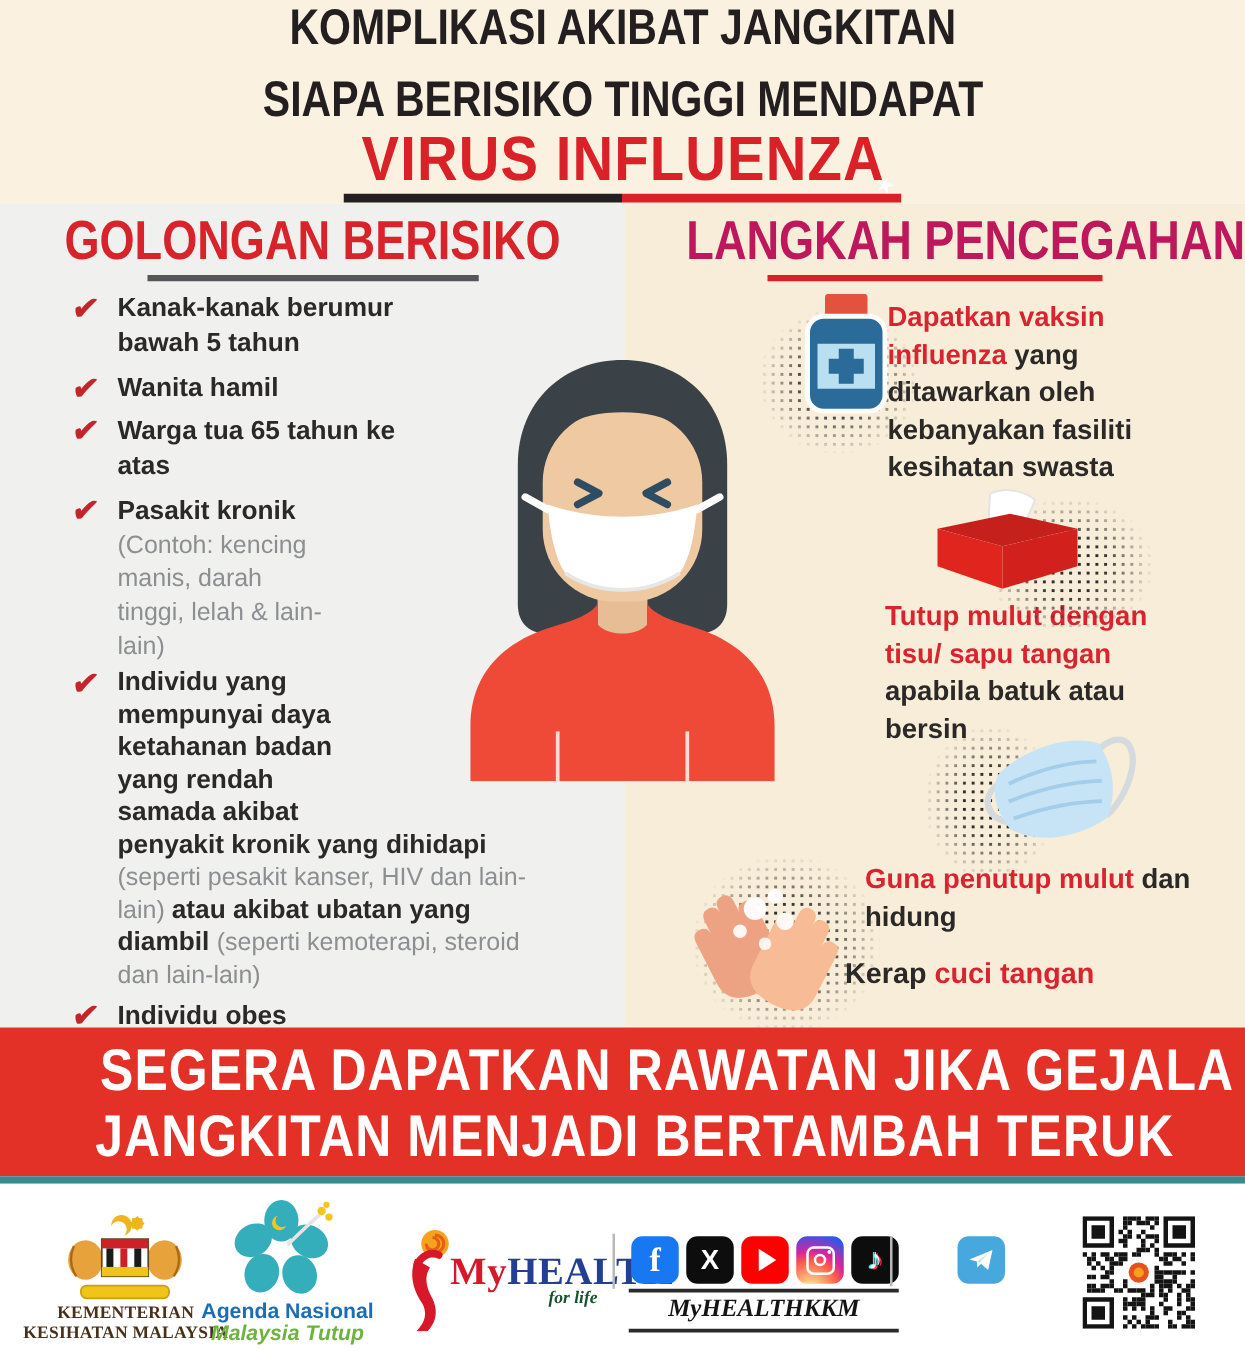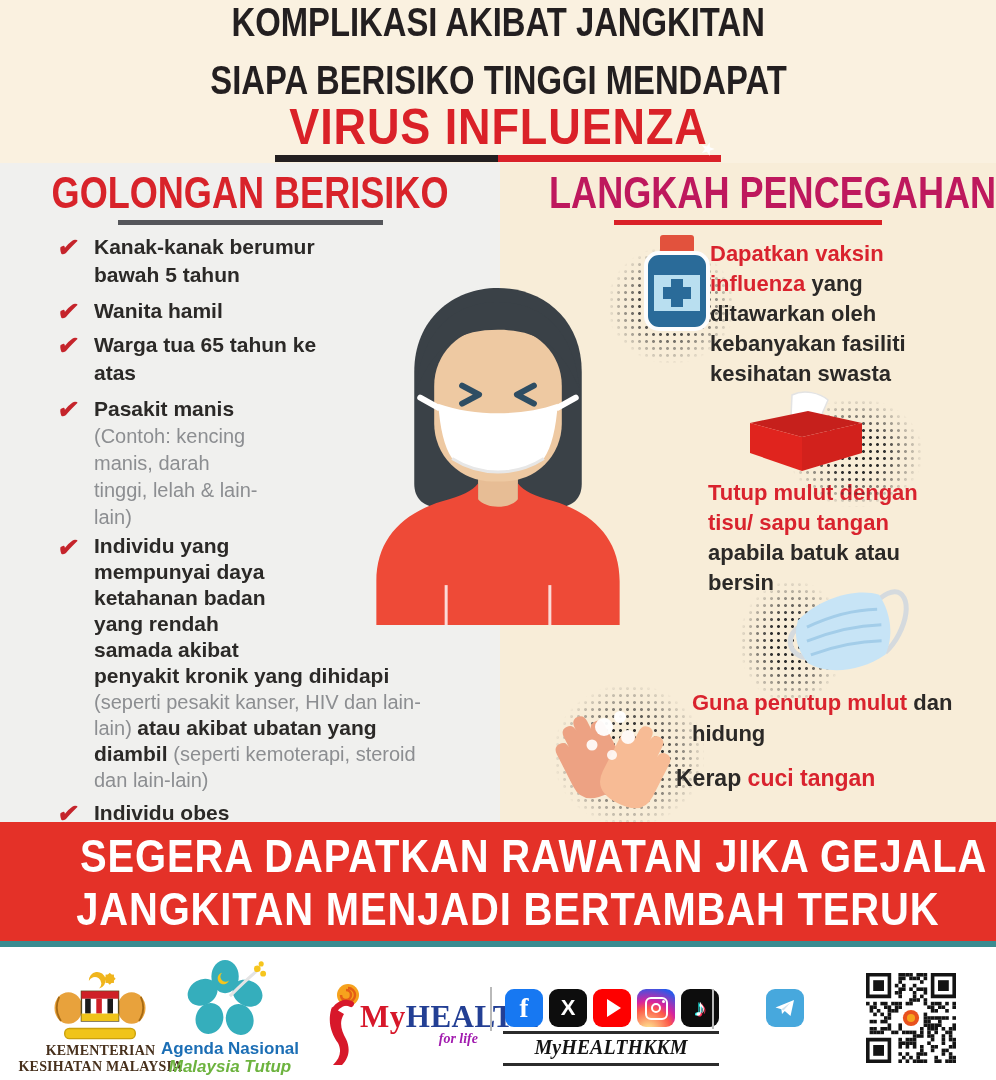--- a/index.html
+++ b/index.html
@@ -81,21 +81,21 @@
   .ag1{position:absolute;left:160px;top:92px;width:140px;text-align:center;
      font-weight:700;font-size:17px;color:#1b6eb5;}
   .ag2{position:absolute;left:160px;top:110px;width:140px;text-align:center;
      font-weight:700;font-style:italic;font-size:17px;color:#6db33f;}
   .myh-fig{position:absolute;left:318px;top:34px;width:52px;height:84px;}
   .myh-text{position:absolute;left:360px;top:52px;font-family:"Liberation Serif",serif;
      font-weight:700;font-size:31px;letter-spacing:0.5px;}
   .myh-text .my{color:#d7182a;}
   .myh-text .health{color:#233f94;}
   .forlife{position:absolute;left:420px;top:84px;width:58px;text-align:right;
-     font-family:"Liberation Serif",serif;font-style:italic;font-weight:700;font-size:14px;color:#a21caf;}
+     font-family:"Liberation Serif",serif;font-style:italic;font-weight:700;font-size:14px;color:#14532d;}
   .vdiv{position:absolute;width:2px;background:#b9b9b9;}
   .v1{left:490px;top:40px;height:44px;}
   .v2{left:712px;top:42px;height:40px;}
   .social-row{position:absolute;left:505px;top:42px;display:flex;gap:6px;}
   .sicon{width:38px;height:38px;border-radius:9px;display:flex;align-items:center;justify-content:center;
      color:#fff;font-weight:700;}
   .fb{background:#1778f2;font-size:27px;font-family:"Liberation Serif",serif;}
   .xx{background:#0d0d0d;font-size:22px;}
   .yt{background:#fe0000;}
   .yt-tri{width:0;height:0;border-left:14px solid #fff;border-top:9px solid transparent;border-bottom:9px solid transparent;margin-left:3px;}
@@ -136,21 +136,21 @@
         <span class="check">✔</span>
         <div class="rtext w250"><b>Wanita hamil</b></div>
       </li>
       <li class="risk-item mb3">
         <span class="check">✔</span>
         <div class="rtext w250"><b>Warga tua 65 tahun ke atas</b></div>
       </li>
       <li class="risk-item mb4">
         <span class="check">✔</span>
         <div class="rtext w250">
-          <b>Pasakit manis</b>
+          <b>Pasakit kronik</b>
           <span class="gray note-narrow">(Contoh: kencing manis, darah tinggi, lelah &amp; lain-lain)</span>
         </div>
       </li>
       <li class="risk-item mb5">
         <span class="check">✔</span>
         <div class="rtext w350">
           <span class="wrap-spacer"></span>
           <b>Individu yang mempunyai daya ketahanan badan yang rendah samada akibat penyakit kronik yang dihidapi </b><span class="gray">(seperti pesakit kanser, HIV dan lain-lain) </span><b>atau akibat ubatan yang diambil </b><span class="gray">(seperti kemoterapi, steroid dan lain-lain)</span>
         </div>
       </li>

